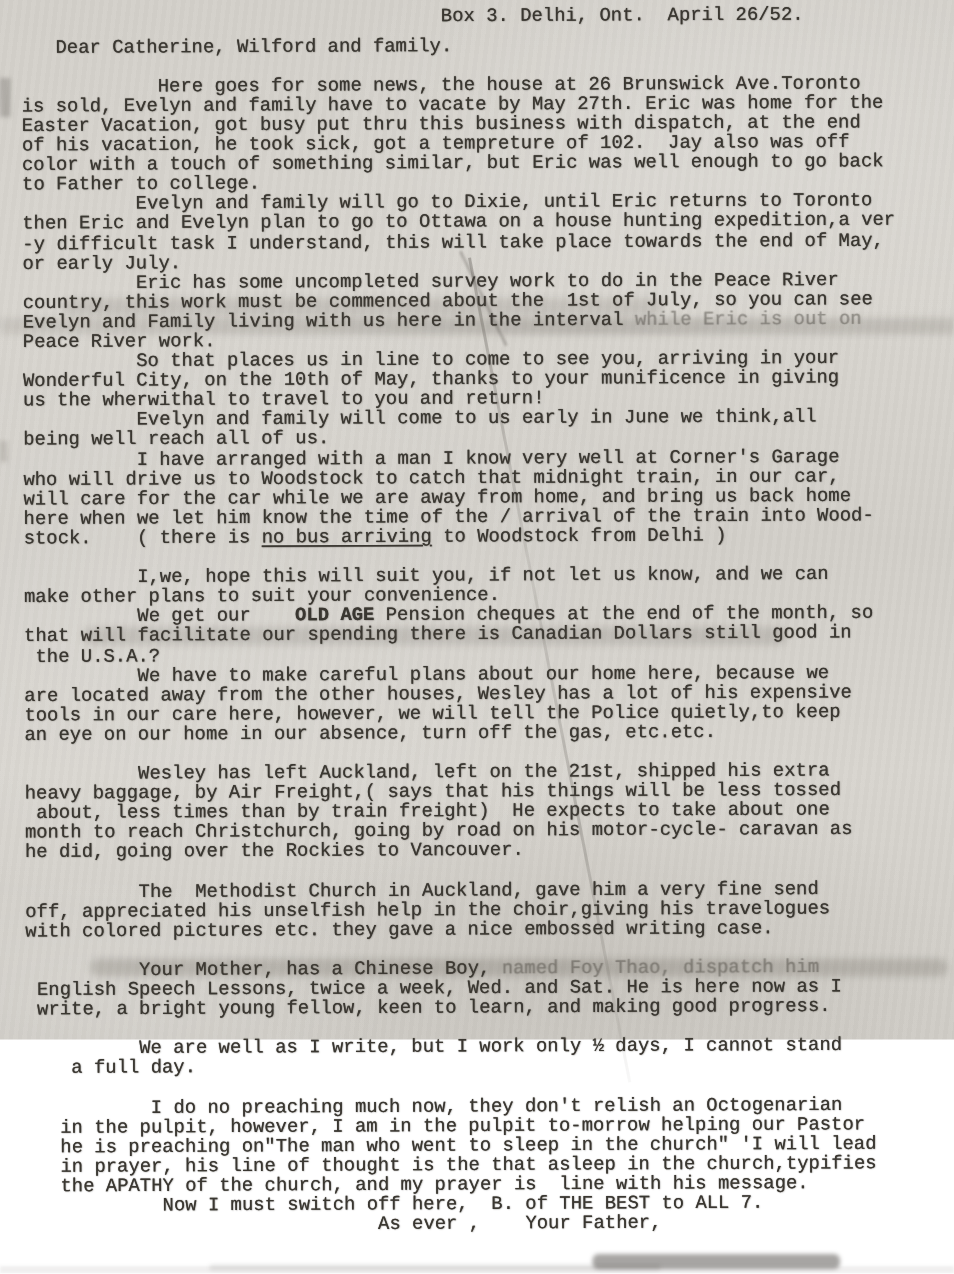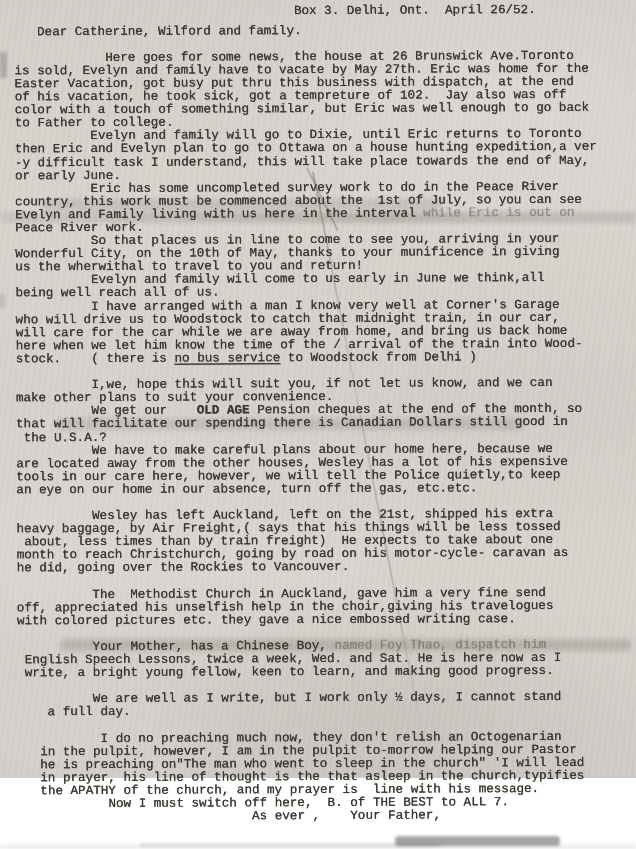--- a/index.html
+++ b/index.html
@@ -5,21 +5,21 @@
   :root{
     --paper:#d5d2cc;
     --ink:#3a3731;
   }
   html,body{margin:0;padding:0;}
   body{
     width:636px;height:849px;overflow:hidden;
     font-family:"Liberation Mono","DejaVu Sans Mono",monospace;
   }
   .page{
-    position:relative;width:636px;height:778px;
+    position:relative;width:636px;height:693px;
     background:
       radial-gradient(ellipse 420px 220px at 78% 12%, rgba(255,255,255,0.14), transparent 70%),
       radial-gradient(ellipse 520px 320px at 18% 58%, rgba(255,255,255,0.10), transparent 70%),
       radial-gradient(ellipse 340px 160px at 62% 92%, rgba(118,112,102,0.10), transparent 72%),
       radial-gradient(ellipse 300px 120px at 10% 96%, rgba(255,255,255,0.10), transparent 70%),
       repeating-linear-gradient(97deg, rgba(0,0,0,0.014) 0 3px, rgba(255,255,255,0.014) 3px 6px),
       linear-gradient(180deg,#d3d0ca 0%,#d8d5cf 28%,#d2cfc9 52%,#d8d5cf 74%,#cfccc6 100%);
     font-family: Liberation Mono, monospace;
   }
   .letter{
@@ -72,21 +72,21 @@
           <div class="line"><span>is sold, Evelyn and family have to vacate by May 27th. Eric was home for the</span></div>
           <div class="line"><span>Easter Vacation, got busy put thru this business with dispatch, at the end</span></div>
           <div class="line"><span>of his vacation, he took sick, got a tempreture of 102.  Jay also was off</span></div>
           <div class="line"><span>color with a touch of something similar, but Eric was well enough to go back</span></div>
           <div class="line"><span>to Father to college.</span></div>
         </div>
         <div class="para">
           <div class="line"><span>          Evelyn and family will go to Dixie, until Eric returns to Toronto</span></div>
           <div class="line"><span>then Eric and Evelyn plan to go to Ottawa on a house hunting expedition,a ver</span></div>
           <div class="line"><span>-y difficult task I understand, this will take place towards the end of May,</span></div>
-          <div class="line"><span>or early June.</span></div>
+          <div class="line"><span>or early July.</span></div>
         </div>
         <div class="para">
           <div class="line"><span>          Eric has some uncompleted survey work to do in the Peace River</span></div>
           <div class="line"><span>country, this work must be commenced about the  1st of July, so you can see</span></div>
           <div class="line"><span>Evelyn and Family living with us here in the interval </span><span class="faint">while Eric is out on</span></div>
           <div class="line"><span>Peace River work.</span></div>
         </div>
         <div class="para">
           <div class="line"><span>          So that places us in line to come to see you, arriving in your</span></div>
           <div class="line"><span>Wonderful City, on the 10th of May, thanks to your munificence in giving</span></div>
@@ -94,21 +94,21 @@
         </div>
         <div class="para">
           <div class="line"><span>          Evelyn and family will come to us early in June we think,all</span></div>
           <div class="line"><span>being well reach all of us.</span></div>
         </div>
         <div class="para">
           <div class="line"><span>          I have arranged with a man I know very well at Corner's Garage</span></div>
           <div class="line"><span>who will drive us to Woodstock to catch that midnight train, in our car,</span></div>
           <div class="line"><span>will care for the car while we are away from home, and bring us back home</span></div>
           <div class="line"><span>here when we let him know the time of the / arrival of the train into Wood-</span></div>
-          <div class="line"><span>stock.    ( there is </span><span class="underline">no bus service</span><span> to Woodstock from Delhi )</span></div>
+          <div class="line"><span>stock.    ( there is </span><span class="underline">no bus arriving</span><span> to Woodstock from Delhi )</span></div>
         </div>
         <div class="para gap1">
           <div class="line"><span>          I,we, hope this will suit you, if not let us know, and we can</span></div>
           <div class="line"><span>make other plans to suit your convenience.</span></div>
         </div>
         <div class="para">
           <div class="line"><span>          We get our </span><span class="bold">OLD AGE</span><span> Pension cheques at the end of the month, so</span></div>
           <div class="line"><span>that will facilitate our spending there is Canadian Dollars still good in</span></div>
           <div class="line"><span> the U.S.A.?</span></div>
         </div>

